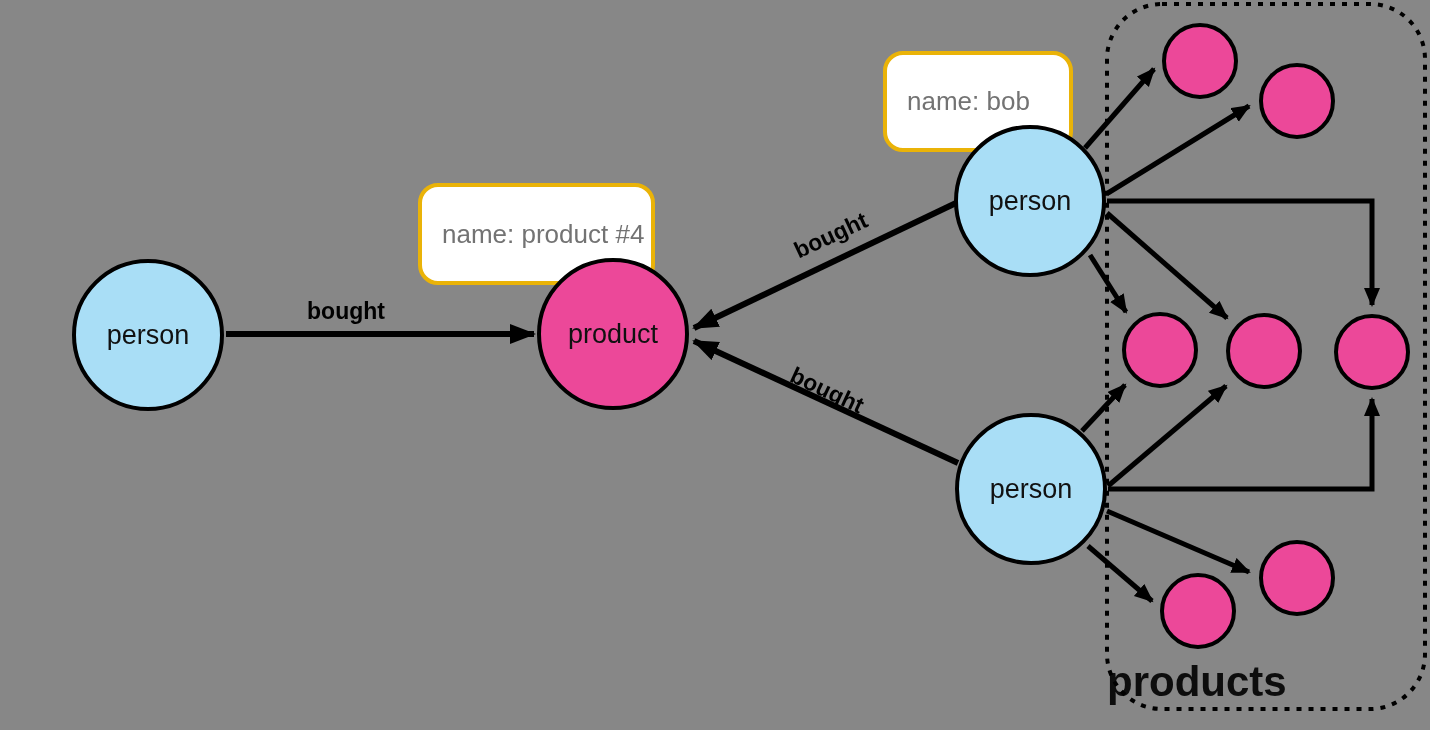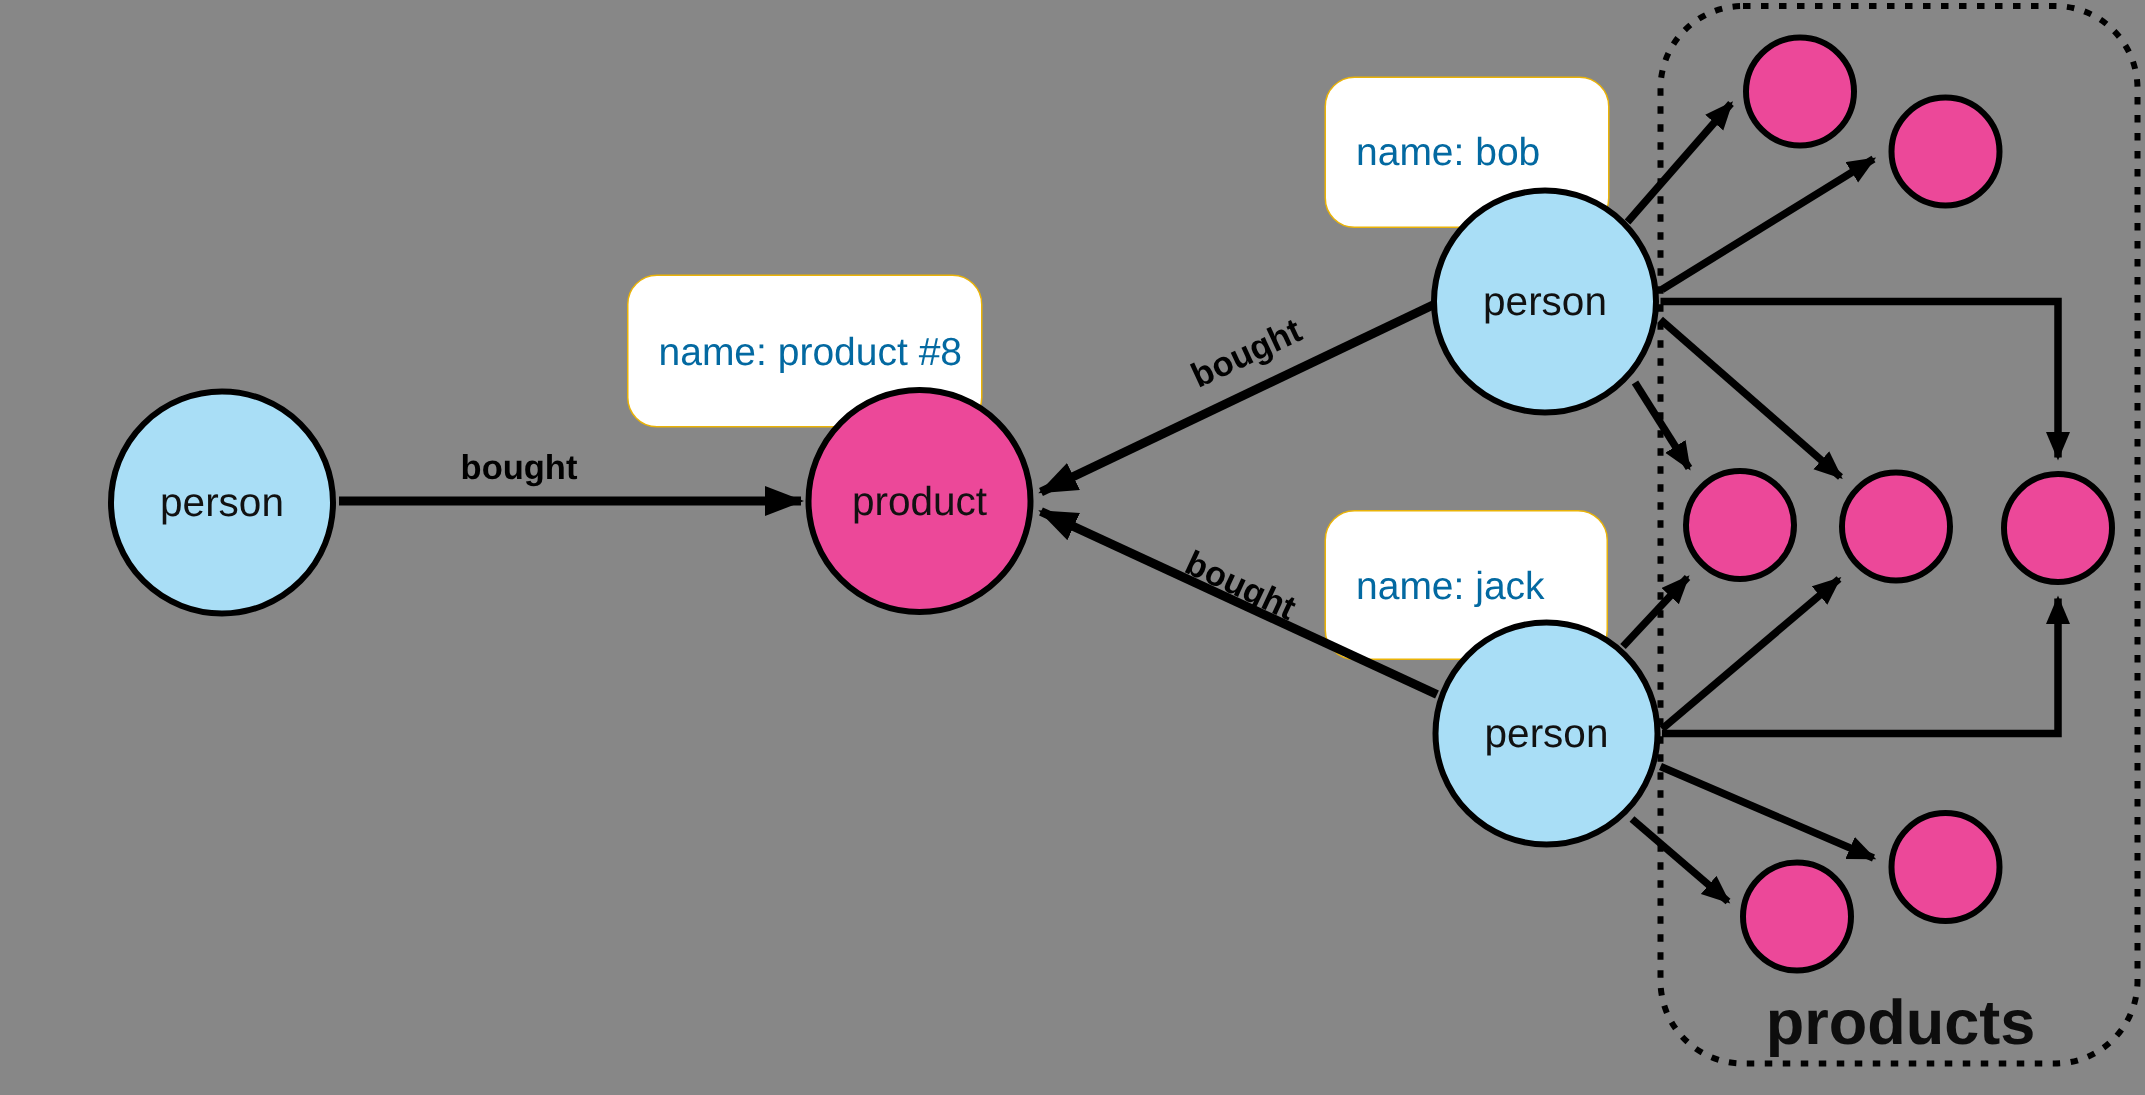--- a/index.html
+++ b/index.html
@@ -6,28 +6,28 @@
   body{font-family:"Liberation Sans", sans-serif;}
   #stage{
     position:relative;
     width:1430px;height:730px;
     background:#878787;
     overflow:hidden;
   }
   .prop-box{
     position:absolute;
     background:#ffffff;
-    border:1px solid #eab308;
+    border:4px solid #eab308;
     border-radius:20px;
     display:flex;
     align-items:center;
     padding-left:20px;
     box-sizing:border-box;
     font-size:26px;
-    color:#0369a1;
+    color:#737373;
     z-index:2;
   }
   .node-circle{
     position:absolute;
     border:4px solid #000;
     border-radius:50%;
     box-sizing:border-box;
     display:flex;
     align-items:center;
     justify-content:center;
@@ -48,43 +48,39 @@
     z-index:5;
     width:92px;
   }
   #arrow-layer{
     position:absolute;left:0;top:0;
     z-index:3;
   }
   #group-label{
     position:absolute;
     left:1107px;top:658px;width:320px;
-    text-align:center;
     font-size:42px;
     font-weight:600;
     color:#0d0d0d;
     z-index:2;
   }
   .edge-line{fill:none;stroke:#000;}
   .main-edge{stroke-width:6px;}
   .sub-edge{stroke-width:5px;}
 </style>
 </head>
 <body>
 
 <div id="stage">
 
   <div class="prop-box" style="left:418px;top:183px;width:237px;height:102px;">
-    <span>name: product #8</span>
+    <span>name: product #4</span>
   </div>
   <div class="prop-box" style="left:883px;top:51px;width:190px;height:101px;">
     <span>name: bob</span>
-  </div>
-  <div class="prop-box" style="left:883px;top:340px;width:189px;height:100px;">
-    <span>name: jack</span>
   </div>
 
   <div id="group-label">products</div>
 
   <svg id="arrow-layer" width="1430" height="730" viewBox="0 0 1430 730">
     <defs>
       <marker id="ahb" markerUnits="userSpaceOnUse" markerWidth="28" markerHeight="22" refX="24" refY="10" orient="auto">
         <path d="M0,0 L26,10 L0,20 Z" fill="#000"></path>
       </marker>
       <marker id="ahs" markerUnits="userSpaceOnUse" markerWidth="24" markerHeight="18" refX="17" refY="8" orient="auto">

